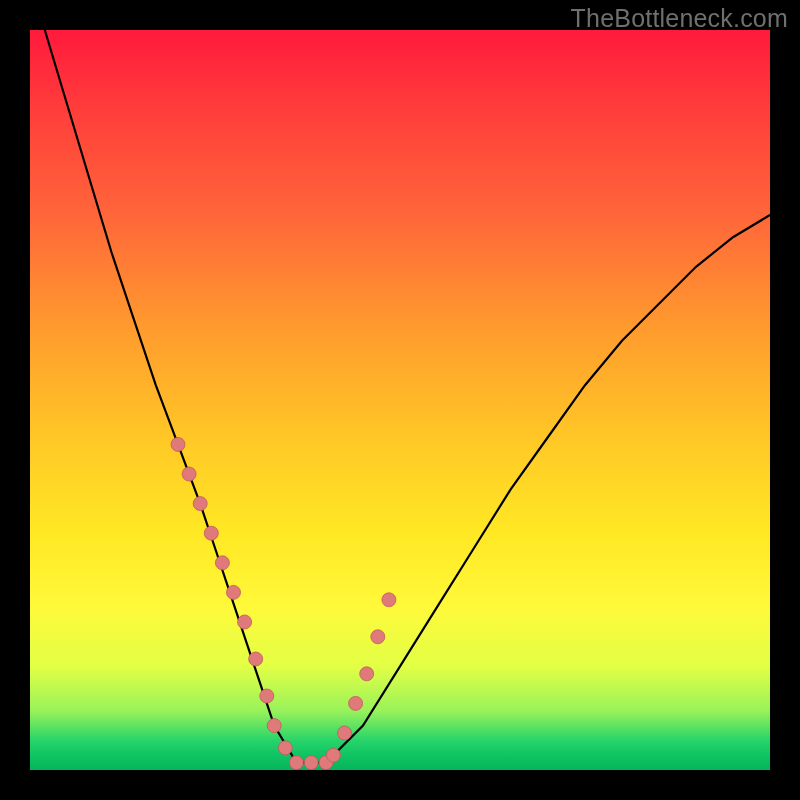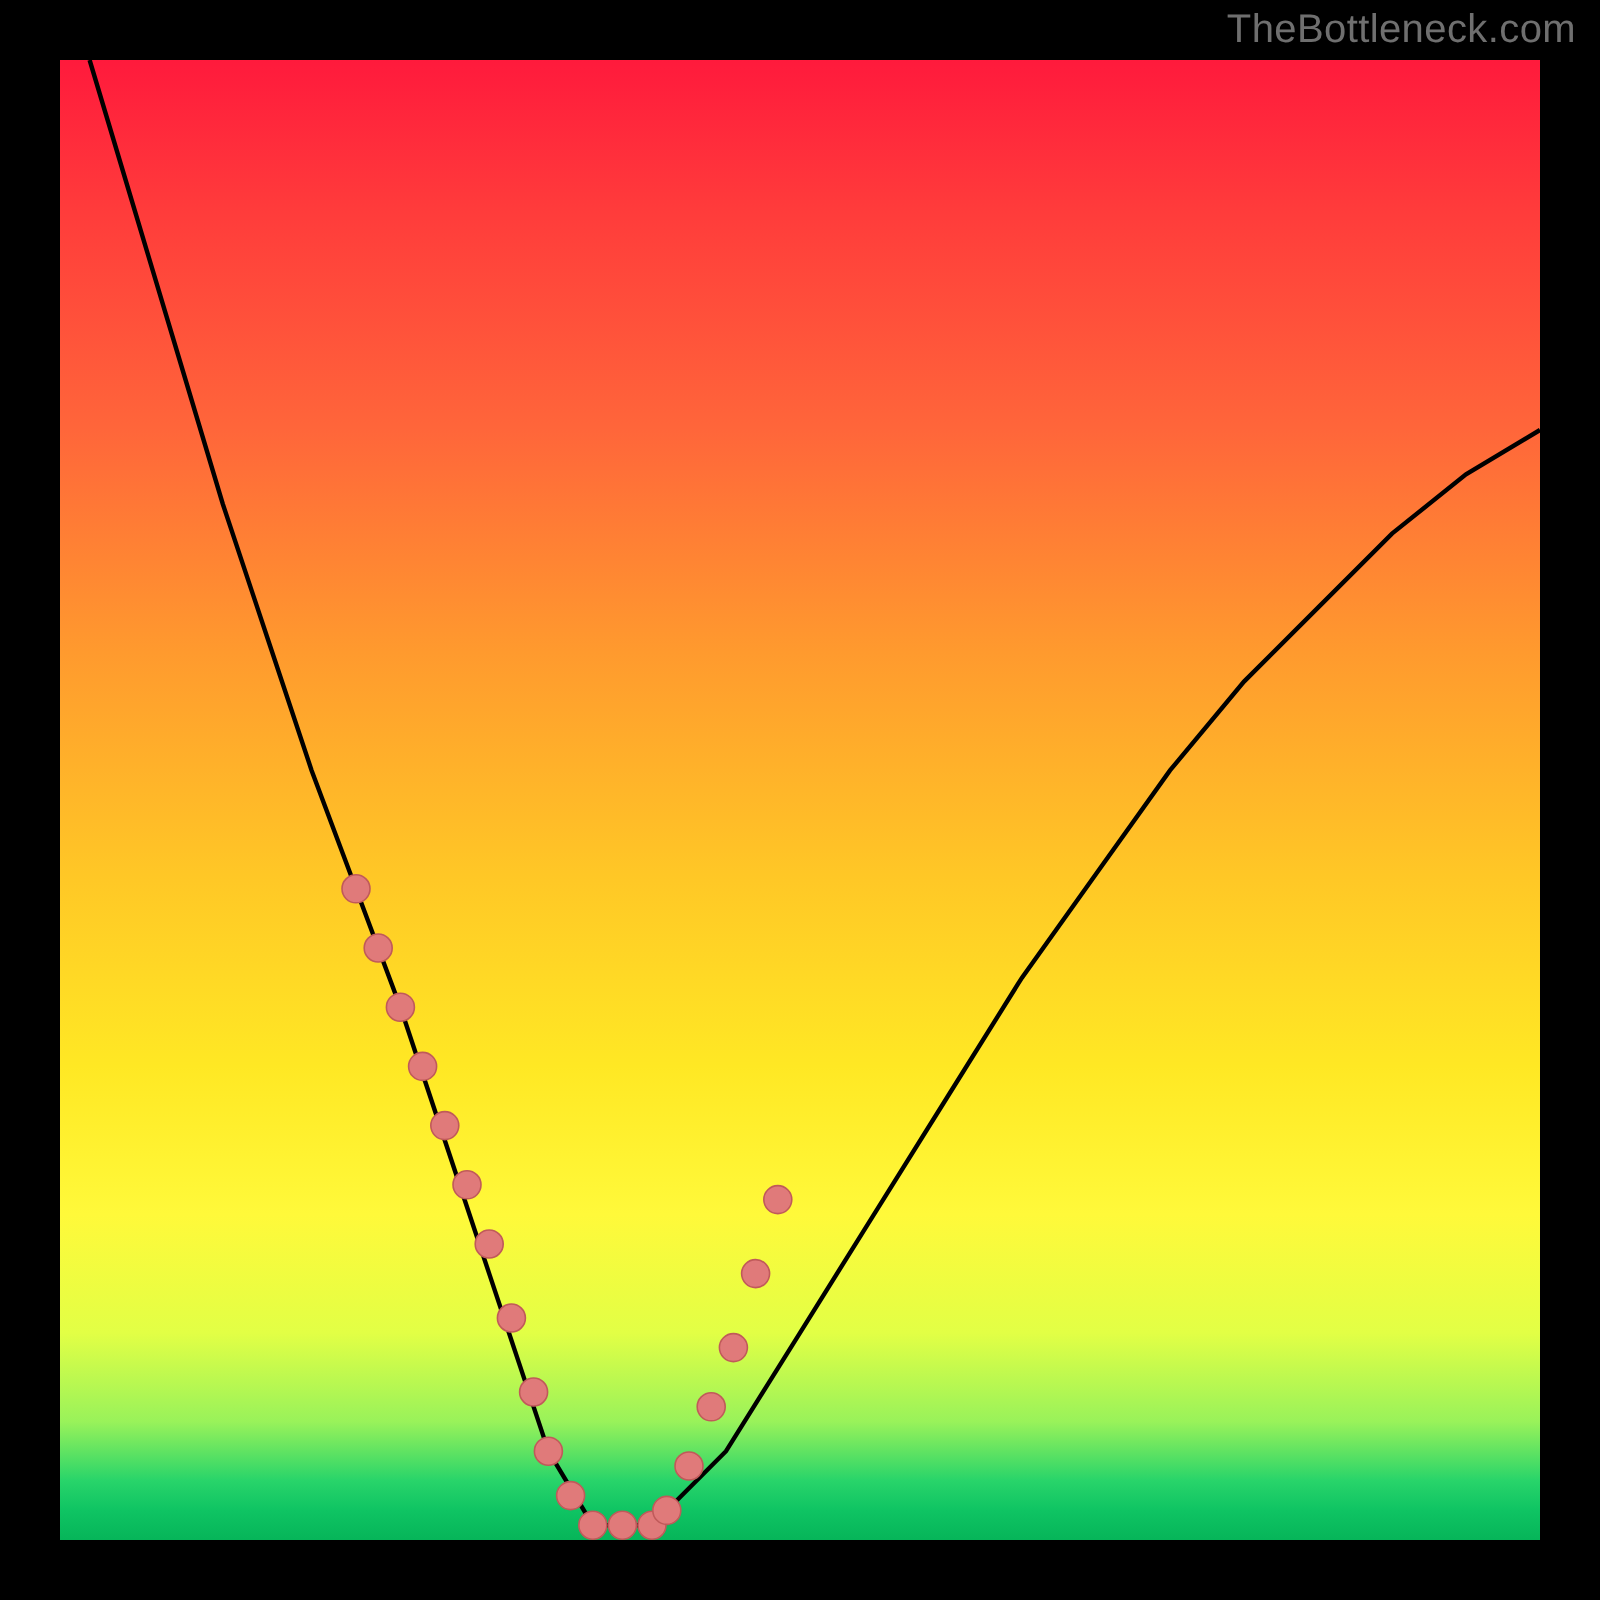--- a/index.html
+++ b/index.html
@@ -36,21 +36,21 @@
       #28d46a 96%,
       #0fc463 98%,
       #06b559 100%
     );
   }
   .watermark {
     position: absolute;
     top: 4px;
     right: 12px;
     color: #6f6f6f;
-    font-size: 20px;
+    font-size: 25px;
     font-weight: 500;
     letter-spacing: 0.2px;
     user-select: none;
   }
   svg.curve {
     position: absolute;
     left: 0; top: 0;
     width: 740px; height: 740px;
     overflow: visible;
   }

